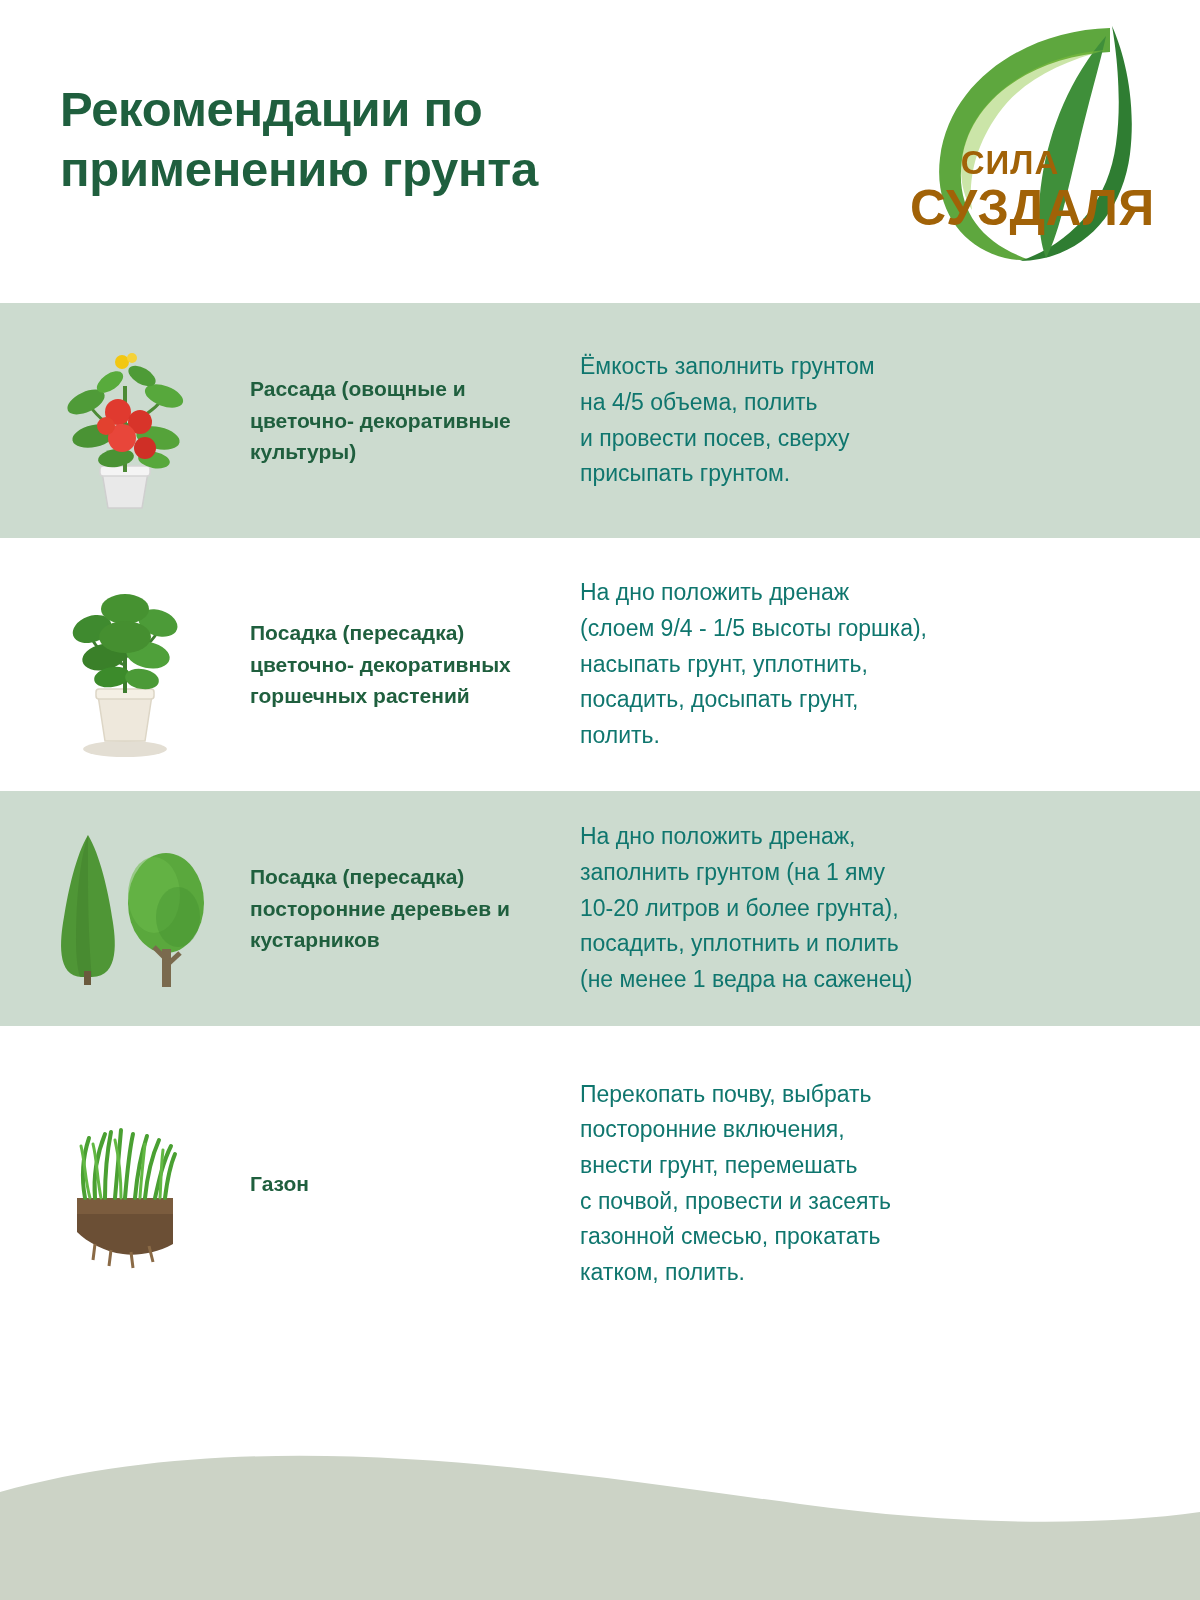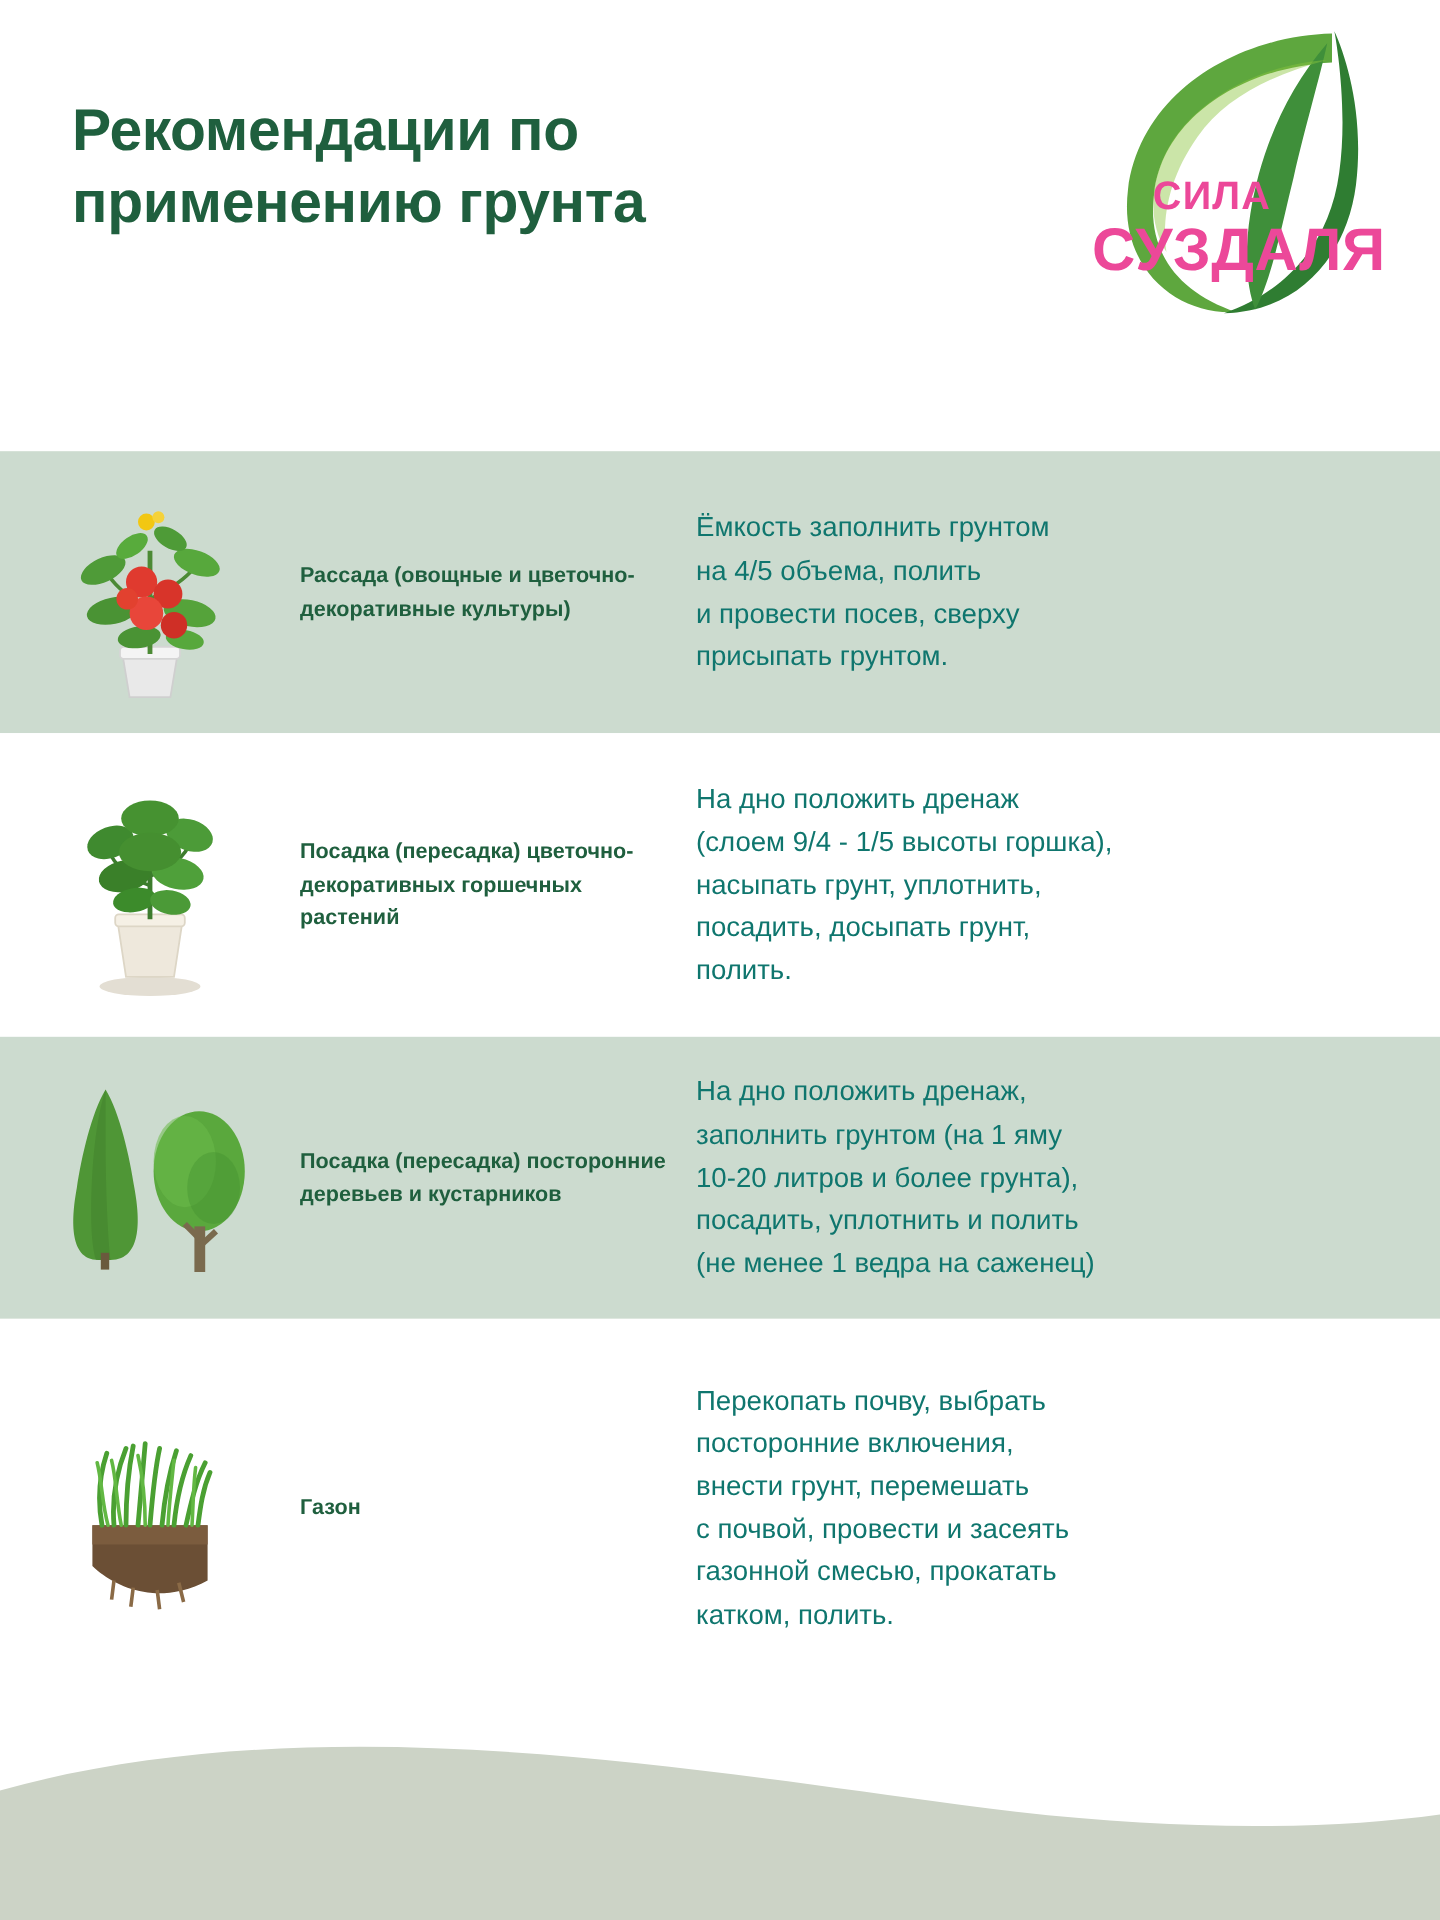--- a/index.html
+++ b/index.html
@@ -11,21 +11,21 @@
     height: 1600px;
     background: #ffffff;
     font-family: "Liberation Sans", sans-serif;
     position: relative;
     overflow: hidden;
   }
 
   
   .header {
     position: relative;
-    height: 376px;
+    height: 303px;
     box-sizing: border-box;
     padding: 80px 60px 17px 60px;
   }
   .page-title {
     margin: 0;
     font-size: 49px;
     line-height: 1.22;
     font-weight: bold;
     color: #1f5f3e;
     max-width: 620px;
@@ -43,21 +43,21 @@
   .logo svg {
     display: block;
   }
   .logo-text {
     position: absolute;
     left: 0;
     top: 128px;
     width: 200px;
     text-align: center;
     font-weight: bold;
-    color: #ec4899;
+    color: #a16207;
     line-height: 1.0;
   }
   .logo-text .l1 {
     font-size: 33px;
     letter-spacing: 1px;
     display: block;
   }
   .logo-text .l2 {
     font-size: 50px;
     letter-spacing: 0.5px;
@@ -87,21 +87,21 @@
     display: flex;
     align-items: center;
     justify-content: center;
   }
   .row-icon svg {
     display: block;
   }
   .row-label {
     width: 330px;
     min-width: 330px;
-    font-size: 18px;
+    font-size: 21px;
     line-height: 1.52;
     font-weight: bold;
     color: #1f5f3e;
     padding-right: 20px;
     box-sizing: border-box;
   }
   .row-text {
     flex: 1;
     font-size: 23px;
     line-height: 1.55;

